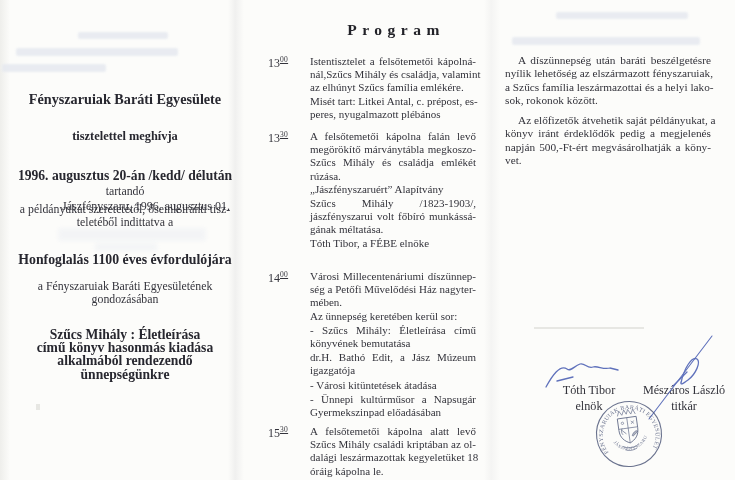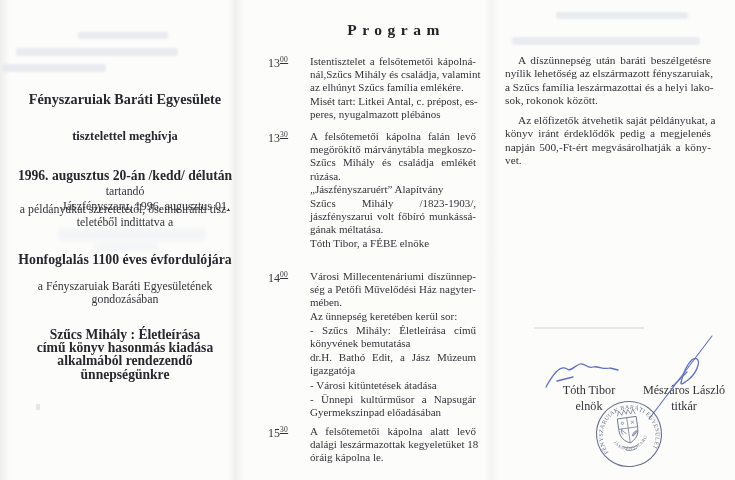--- a/index.html
+++ b/index.html
@@ -154,20 +154,21 @@
             <div class="ln j">- Ünnepi kultúrműsor a Napsugár</div>
             <div class="ln">Gyermekszinpad előadásában</div>
           </div>
         </div>
       </div>
       <div class="prog-item" style="top: 425px;">
         <div class="time"><span>15</span><sup>30</sup></div>
         <div class="pbody">
           <div class="pblock">
             <div class="ln j">A felsőtemetői kápolna alatt levő</div>
+            <div class="ln j">Szűcs Mihály családi kriptában az ol-</div>
             <div class="ln j">dalági leszármazottak kegyeletüket 18</div>
             <div class="ln">óráig kápolna le.</div>
           </div>
         </div>
       </div>
     </section>
 
   <section class="col-right">
     <div class="para p1">
         <div class="ln j">A díszünnepség után baráti beszélgetésre</div>

